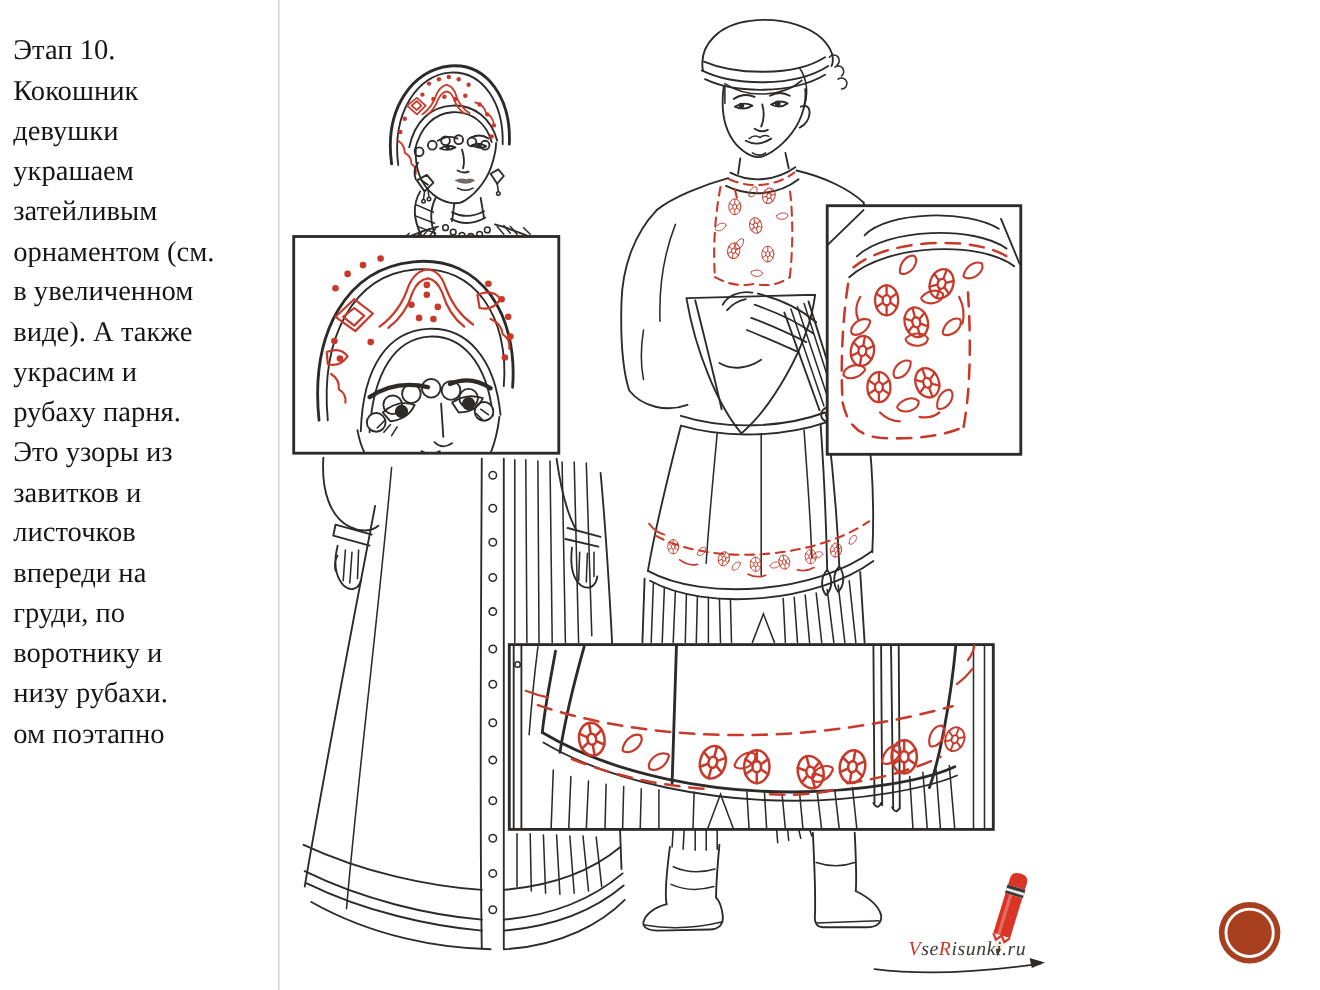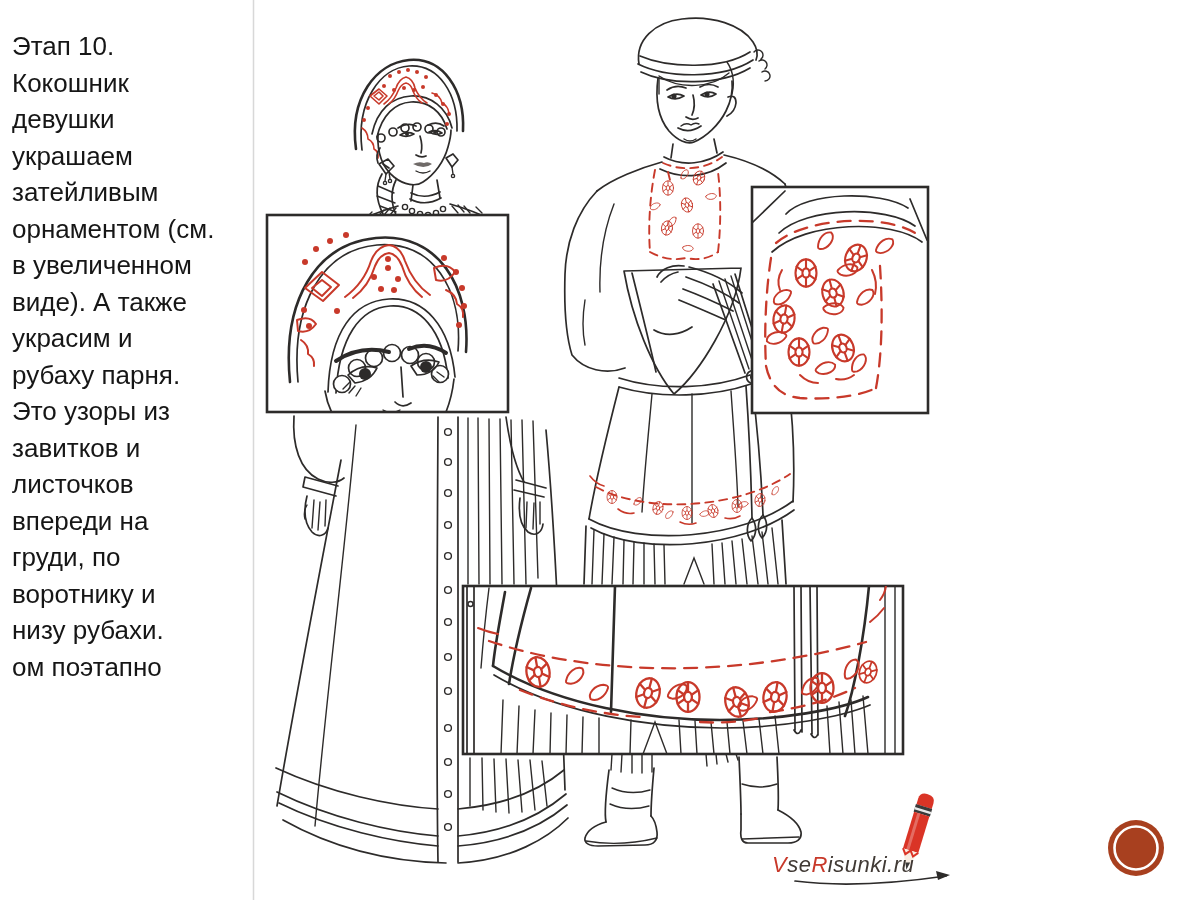--- a/index.html
+++ b/index.html
@@ -1,39 +1,39 @@
 <!DOCTYPE html>
 <html style="--ornament-red: #c8392a; --line-black: #2d2b2a; --divider: #d8d8d8; --watermark-dark: #413a35; --pencil-red: #da3426; --accent-circle: #a8401f;"><head>
 <meta charset="utf-8">
 <style>
   :root{
     --ornament-red:#c8392a; --line-black:#2d2b2a; --divider:#d8d8d8;
     --watermark-dark:#413a35; --pencil-red:#da3426; --accent-circle:#a8401f;
   }
   html,body{margin:0;padding:0;background:#fff;}
   .slide{position:relative;width:1200px;height:900px;background:#fff;overflow:hidden;
-         font-family:Liberation Sans, sans-serif;}
+         font-family:Liberation Serif, serif;}
   .instruction{position:absolute;left:12px;top:28px;width:238px;
     font-size:26px;line-height:36.5px;color:#161616;white-space:pre-line;}
   .artwork{position:absolute;left:0;top:0;width:1200px;height:900px;}
   .k{stroke:var(--line-black);fill:none;stroke-width:1.7;stroke-linecap:round;stroke-linejoin:round;}
   .k1{stroke:var(--line-black);fill:none;stroke-width:1.4;stroke-linecap:round;}
   .k2{stroke:var(--line-black);fill:none;stroke-width:2.6;stroke-linecap:round;stroke-linejoin:round;}
   .kth{stroke:var(--line-black);fill:none;stroke-width:4;stroke-linecap:round;}
   .kw{stroke:var(--line-black);fill:#fff;stroke-width:1.7;}
   .kf{fill:var(--line-black);stroke:none;}
   .lip{fill:#6f6a68;stroke:none;}
   .r{stroke:var(--ornament-red);fill:none;stroke-width:2;stroke-linecap:round;stroke-linejoin:round;}
   .rs{stroke:var(--ornament-red);fill:none;stroke-width:1.6;stroke-linecap:round;stroke-linejoin:round;}
   .rd{stroke:var(--ornament-red);fill:none;stroke-width:1.9;stroke-linecap:round;stroke-dasharray:8 6;}
   .rdl{stroke:var(--ornament-red);fill:none;stroke-width:2.3;stroke-linecap:round;stroke-dasharray:13 9;}
   .dot{fill:var(--ornament-red);stroke:none;}
   .boxframe{fill:#fff;stroke:var(--line-black);stroke-width:2.6;}
-  .watermark{position:absolute;left:772px;top:852px;width:160px;
-    font-style:italic;font-size:22px;color:var(--watermark-dark);letter-spacing:.5px;}
+  .watermark{position:absolute;left:826px;top:852px;width:160px;
+    font-style:italic;font-size:18px;color:var(--watermark-dark);letter-spacing:.5px;}
   .watermark .red{color:var(--ornament-red);}
 </style>
 </head>
 <body>
 
 <div class="slide">
 
   <div class="instruction">Этап 10.
 Кокошник
 девушки

